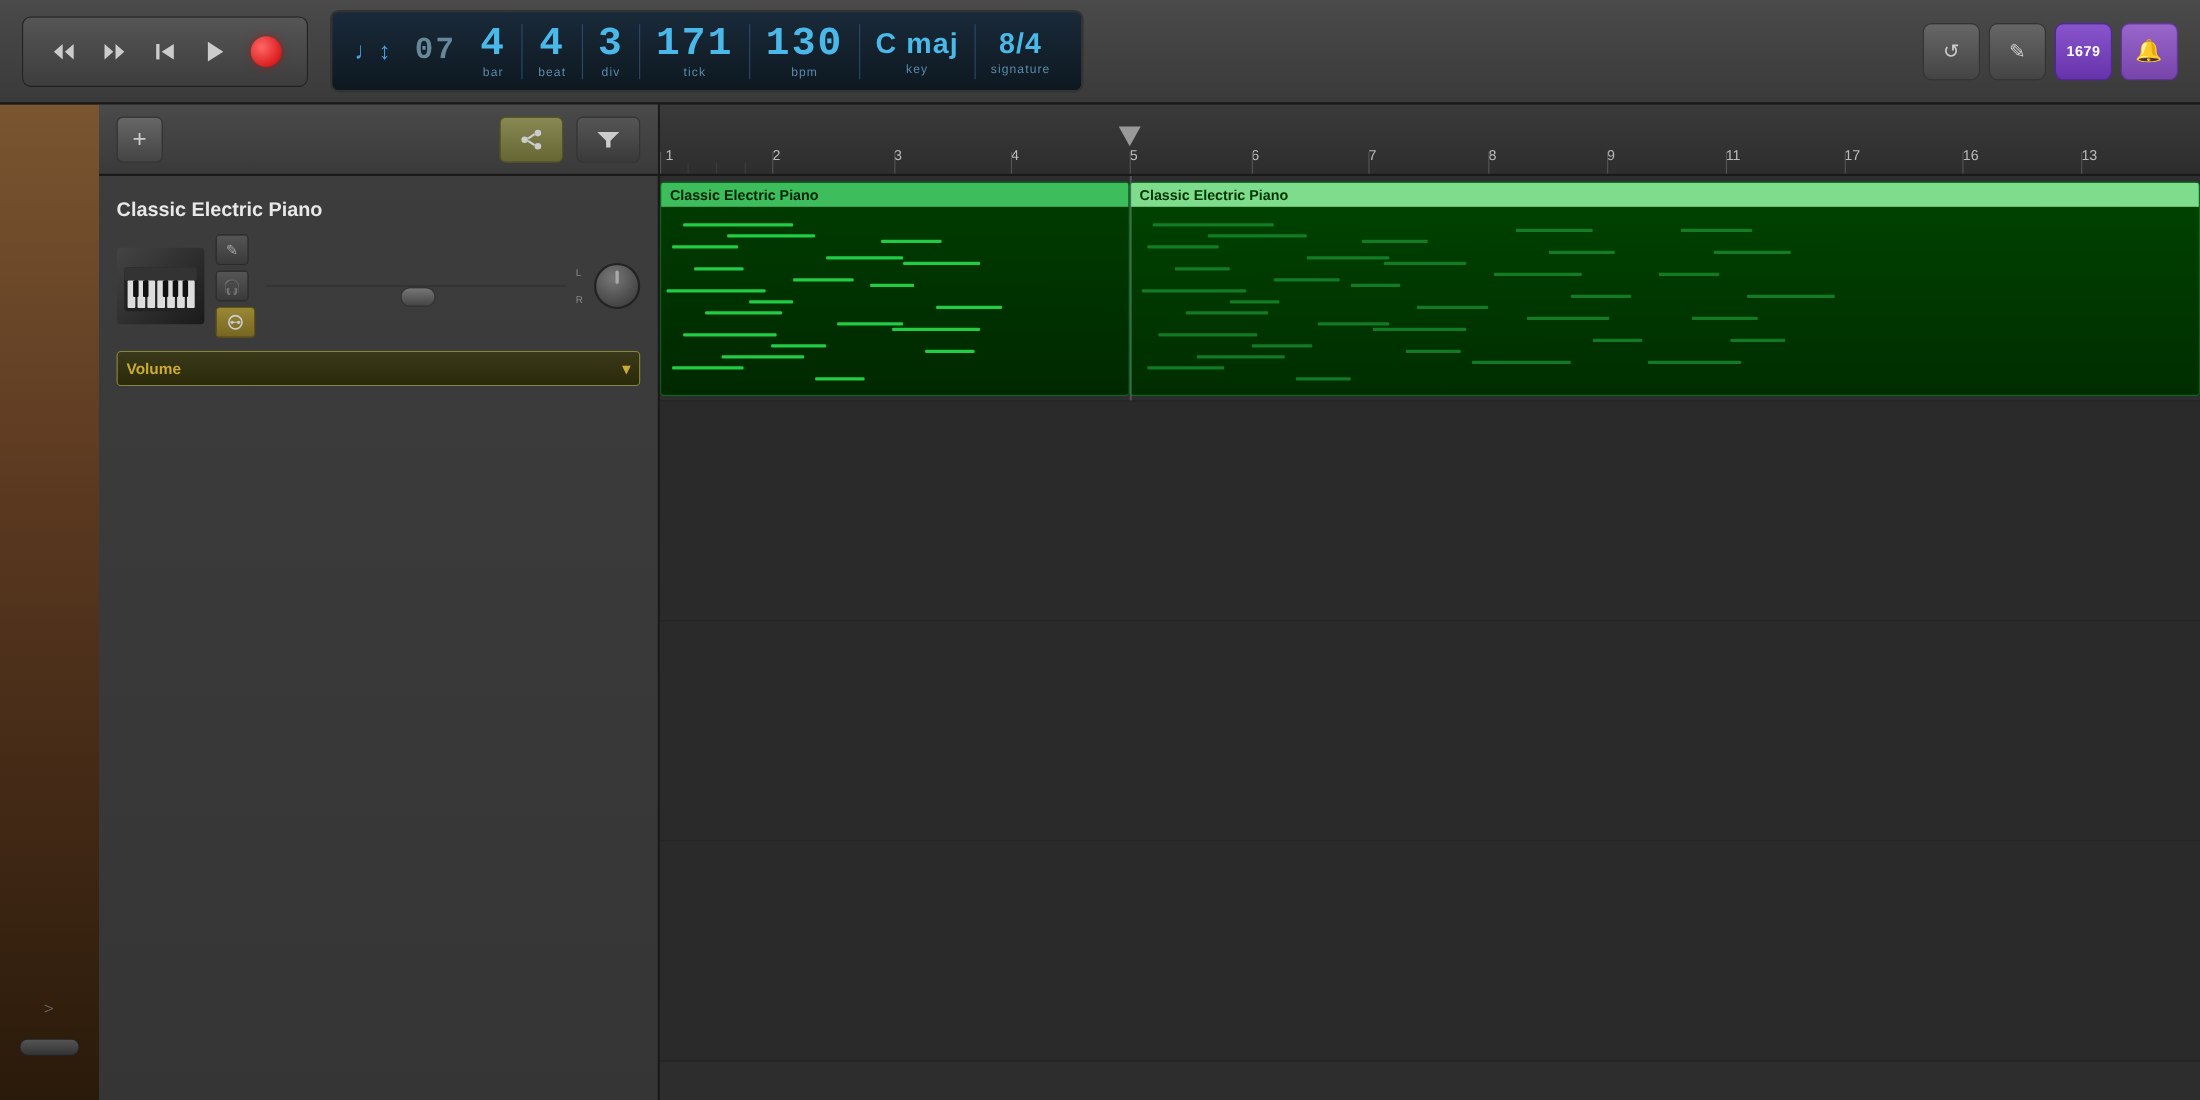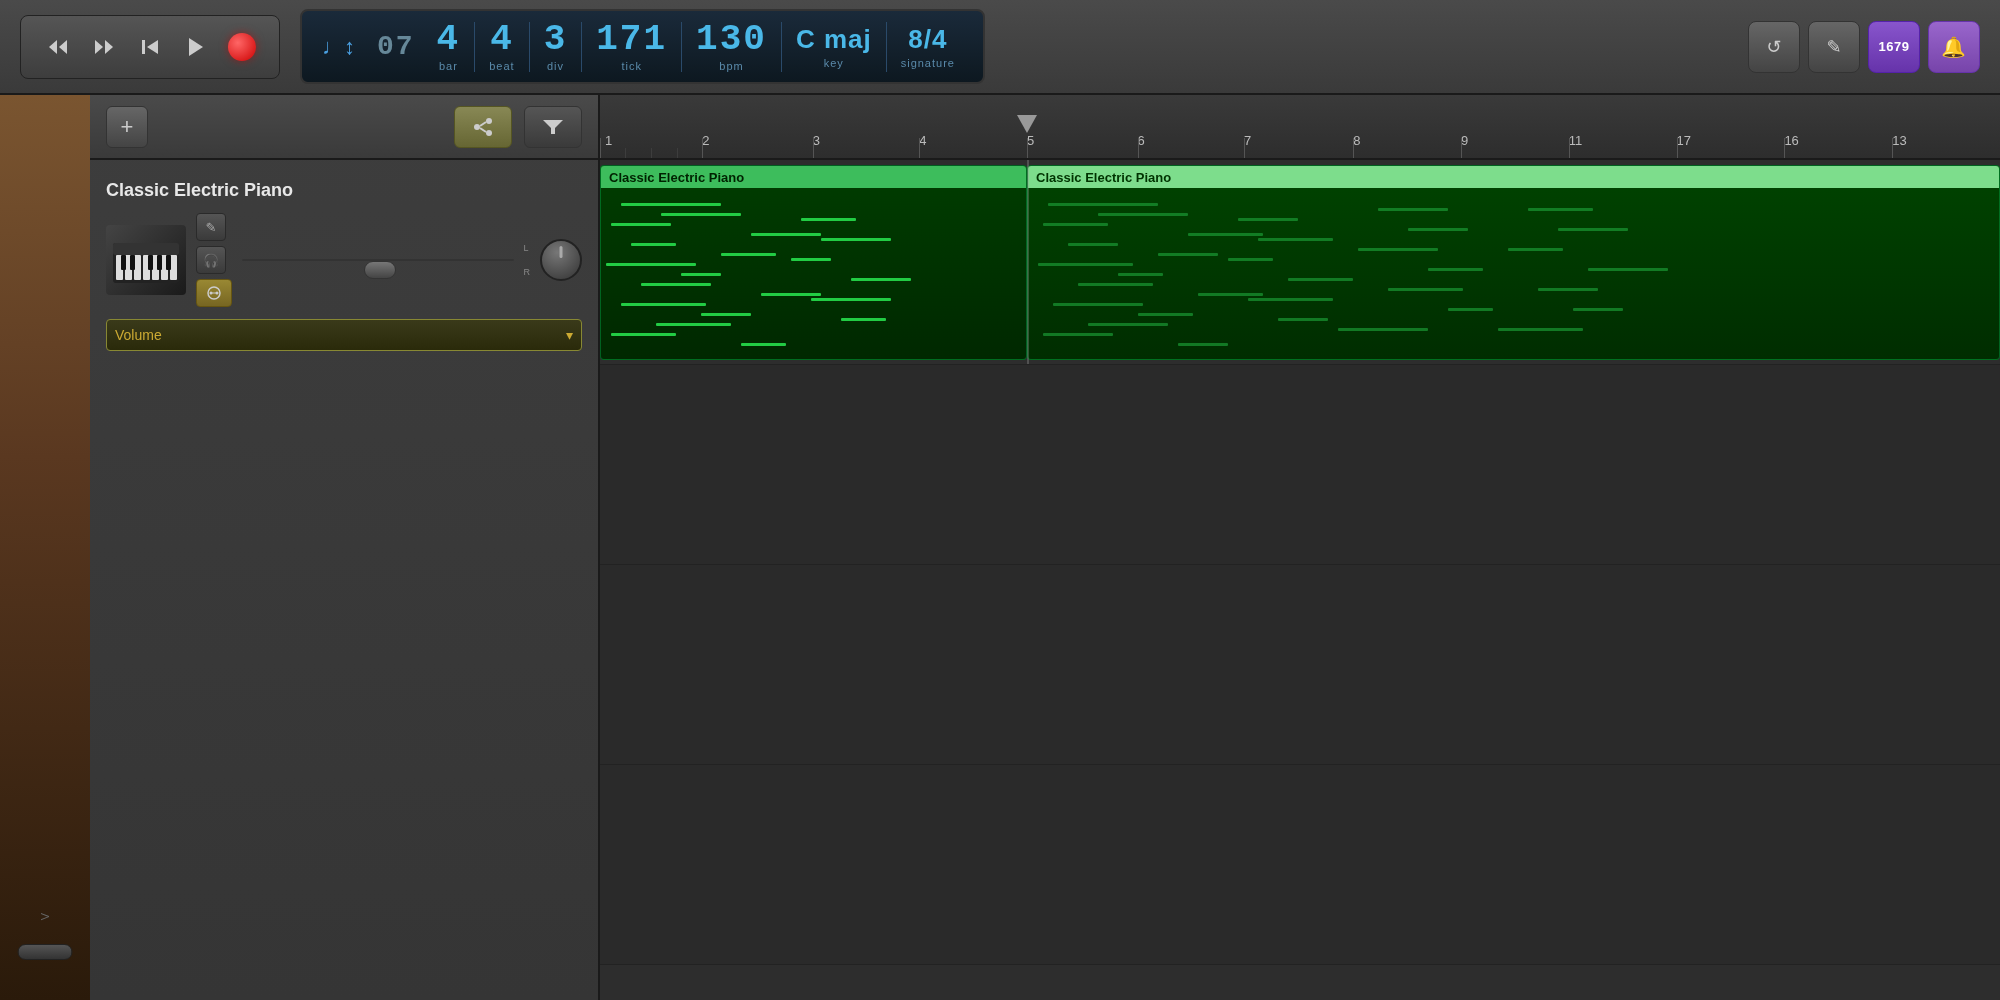--- a/index.html
+++ b/index.html
@@ -339,20 +339,21 @@
       background: linear-gradient(180deg, #3a3a1a 0%, #2a2a0a 100%);
       border: 1px solid #888833;
       border-radius: 4px;
       color: #ccaa33;
       font-size: 14px;
       padding: 0 8px;
       display: flex;
       align-items: center;
       justify-content: space-between;
       cursor: pointer;
+      font-weight: bold;
     }
     .volume-select-arrow {
       color: #ccaa33;
       font-size: 14px;
     }
 
     
     .arrange-area {
       flex: 1;
       display: flex;

